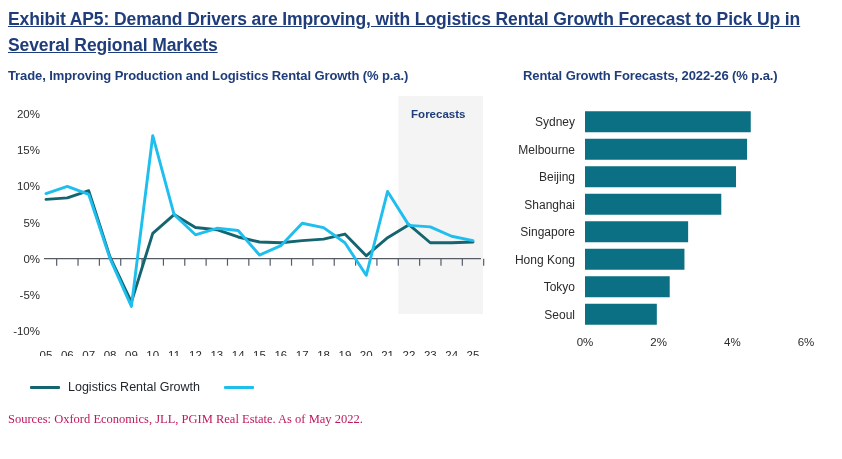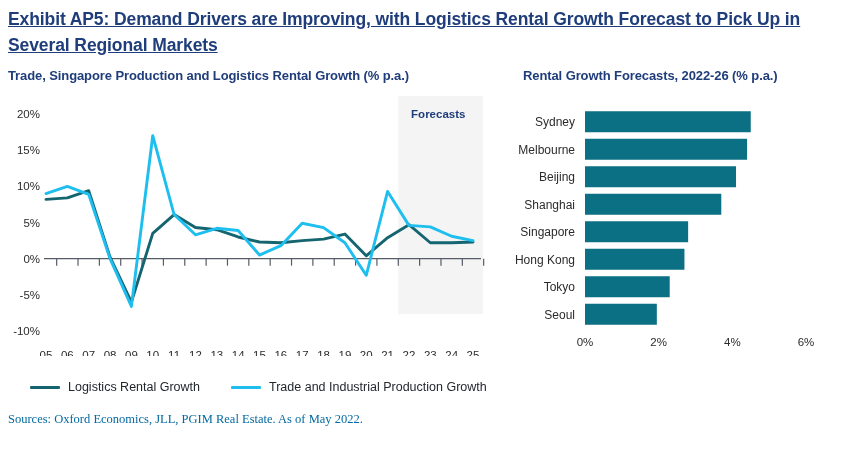--- a/index.html
+++ b/index.html
@@ -90,21 +90,21 @@
   }
   .bar-rect { }
 
   
   #legend {
     position: absolute;
     left: 30px;
     top: 380px;
     display: flex;
     align-items: center;
-    gap: 31px;
+    gap: 24px;
   }
   .legend-entry {
     display: flex;
     align-items: center;
     gap: 8px;
   }
   .legend-swatch {
     display: inline-block;
     width: 30px;
     height: 3px;
@@ -116,30 +116,30 @@
     white-space: nowrap;
   }
 
   
   #source-note {
     position: absolute;
     left: 8px;
     top: 412px;
     font-family: "Liberation Serif", serif;
     font-size: 12.5px;
-    color: #0369a1;
+    color: #be185d;
     white-space: nowrap;
   }
 </style>
 </head>
 <body>
 
 <div id="exhibit-title">Exhibit AP5: Demand Drivers are Improving, with Logistics Rental Growth Forecast to Pick Up in Several Regional Markets</div>
 
-<div class="panel-subtitle" id="left-subtitle">Trade, Singapore Production and Logistics Rental Growth (% p.a.)</div>
+<div class="panel-subtitle" id="left-subtitle">Trade, Improving Production and Logistics Rental Growth (% p.a.)</div>
 
 <div class="panel-subtitle" id="right-subtitle">Rental Growth Forecasts, 2022-26 (% p.a.)</div>
 
 <div id="line-chart-panel">
   <svg id="line-svg" width="500" height="260" viewBox="0 0 500 260">
       <rect x="398.27500000000003" y="0" width="84.72499999999997" height="218" class="forecast-band"></rect>
       <text x="438.27500000000003" y="22" class="forecast-label">Forecasts</text>
       <text x="40" y="239" class="ytick-label">-10%</text>
       <text x="40" y="202.83333333333334" class="ytick-label">-5%</text>
       <text x="40" y="166.66666666666669" class="ytick-label">0%</text>
@@ -220,17 +220,16 @@
     </svg>
 </div>
 
 <div id="legend">
     <div class="legend-entry">
       <span class="legend-swatch" style="background: rgb(21, 101, 112);"></span>
       <span class="legend-text">Logistics Rental Growth</span>
     </div>
     <div class="legend-entry">
       <span class="legend-swatch" style="background: rgb(30, 190, 238);"></span>
-      <span class="legend-text">Trade and Industrial Production Growth</span>
     </div>
   </div>
 
 <div id="source-note">Sources: Oxford Economics, JLL, PGIM Real Estate. As of May 2022.</div>
 
 </body></html>

